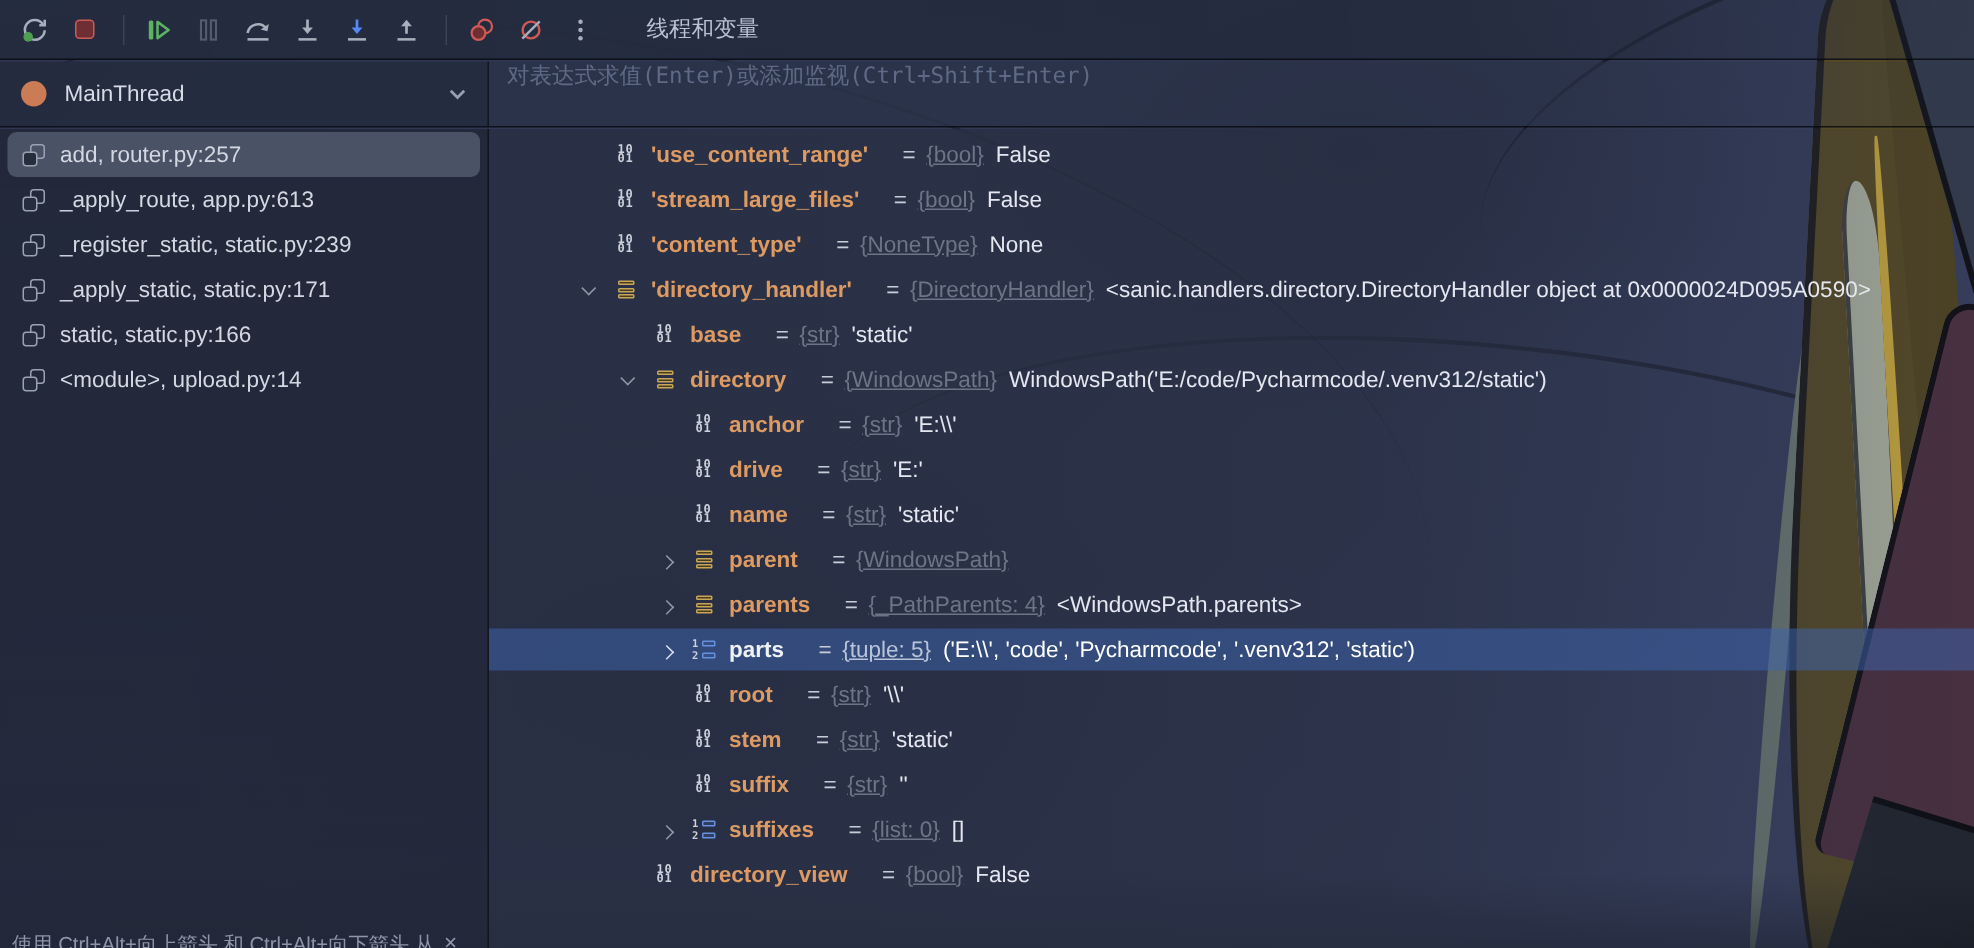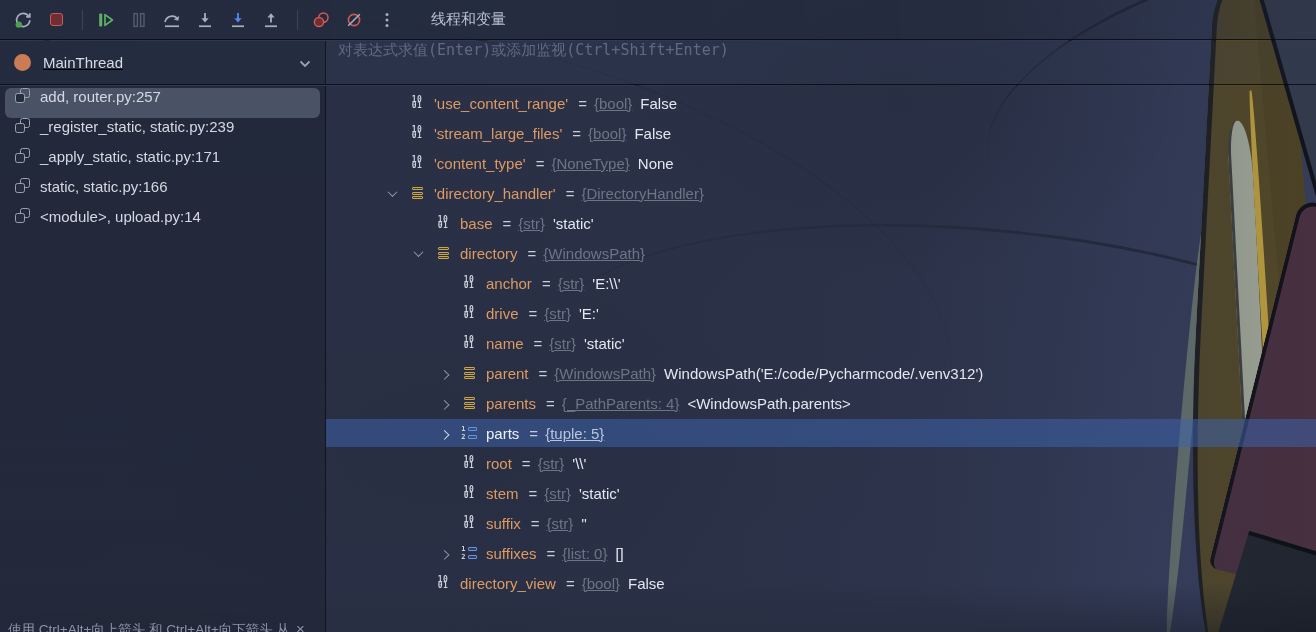--- a/index.html
+++ b/index.html
@@ -52,35 +52,35 @@
   .tbtn{width:30px;height:30px;border:none;background:transparent;display:flex;align-items:center;
         justify-content:center;margin-right:3px;border-radius:4px;cursor:pointer;}
   .tdiv{width:1px;height:20px;background:#3c4356;margin:0 8px;flex:0 0 1px;}
   .stop-sq{width:13px;height:13px;border-radius:3px;background:#6f2e33;border:1.5px solid #ce5a55;}
   #toolbar-title{margin-left:26px;font-size:15px;color:#bac1d2;}
 
   
   #row2{position:absolute;left:0;top:41px;width:1316px;height:44px;z-index:3;display:flex;
         border-bottom:1px solid rgba(8,10,16,.85);}
   #thread-cell{width:326px;flex:0 0 326px;display:flex;align-items:center;padding:0 14px;
-               background:rgba(36,43,62,.95);border-right:1px solid rgba(10,13,20,.7);cursor:pointer;text-decoration:underline;}
+               background:rgba(36,43,62,.95);border-right:1px solid rgba(10,13,20,.7);cursor:pointer;}
   .thread-dot{width:17px;height:17px;border-radius:50%;background:#cb7c55;flex:0 0 17px;}
   #thread-label{margin-left:12px;font-size:15px;color:#d6dbe5;}
   #thread-chevron{margin-left:auto;}
   #watch-cell{flex:1;display:flex;align-items:flex-start;padding:0 12px;
               background:linear-gradient(90deg,rgba(42,50,72,.88) 0%,rgba(42,50,72,.72) 70%,rgba(42,50,72,.18) 96%);}
   #watch-input{width:100%;background:transparent;border:none;outline:none;
                font:15px "DejaVu Sans Mono", monospace;color:#c6ccda;}
   #watch-input::placeholder{color:#5e6a85;}
 
   
   #stack-panel{position:absolute;left:0;top:86px;width:326px;height:546px;z-index:2;
                background:linear-gradient(rgba(34,40,57,.96),rgba(34,40,57,.88));
                border-right:1px solid rgba(10,13,20,.7);padding-top:2px;}
-  .frame-row{height:30px;display:flex;padding:0 10px;margin:0 5px;
+  .frame-row{height:30px;display:flex;align-items:center;padding:0 10px;margin:0 5px;
              border-radius:6px;color:#d3d8e2;font-size:15px;white-space:nowrap;cursor:pointer;}
   .frame-row.sel{background:#4a5265;}
   .ic-frame{position:relative;width:15px;height:15px;margin-right:10px;flex:0 0 15px;}
   .ic-frame .b{position:absolute;top:0;right:0;width:10px;height:10px;border:1.6px solid #9aa2b4;
                border-radius:2.5px;}
   .ic-frame .f{position:absolute;bottom:0;left:0;width:10px;height:10px;border:1.6px solid #9aa2b4;
                border-radius:2.5px;background:#262d3c;}
   #hint-bar{position:absolute;left:8px;right:6px;bottom:-7px;display:flex;align-items:flex-start;
             font-size:13.5px;color:#8e95a8;white-space:nowrap;overflow:hidden;}
   #hint-close{margin-left:6px;font-size:15px;line-height:15px;color:#8e95a8;cursor:pointer;}
@@ -106,21 +106,21 @@
   .ic-prim{font:700 8px/6.5px "DejaVu Sans Mono", monospace;color:#ccd1db;text-align:center;
            letter-spacing:.5px;}
   .ic-prim i{display:block;font-style:normal;}
   .ic-obj{display:flex;flex-direction:column;gap:1.6px;}
   .ic-obj i{width:11px;height:3px;background:#473e1f;border:1px solid #c9a558;border-radius:1px;display:block;}
   .ic-list{display:flex;flex-direction:column;gap:2px;}
   .ic-list .r{display:flex;align-items:center;gap:1.5px;}
   .ic-list .n{font:700 7px/6px "DejaVu Sans Mono", monospace;color:#ccd1db;width:5px;font-style:normal;}
   .ic-list .b{width:9px;height:3.4px;border:1px solid #6792e0;background:rgba(60,90,150,.35);
               border-radius:1px;display:block;}
-  .vname{color:#dd9a62;margin-right:10px;}
+  .vname{color:#dd9a62;margin-right:23px;font-weight:bold;}
   .vname.plain{color:#d3d8e2;}
   .veq{color:#c6ccd8;margin-right:7px;}
   .vtype{color:#6d7487;margin-right:8px;text-decoration:underline;}
   .vvalue{color:#e4e7ef;}
   .var-row.sel .vname{color:#eef1f6;}
   .var-row.sel .vtype{color:#b9c4da;}
   .var-row.sel .vvalue{color:#ffffff;}
 </style>
 </head>
 <body>
@@ -242,20 +242,27 @@
             <span class="b"></span>
             <span class="f"></span>
           </span>
           <span>add, router.py:257</span>
         </div>
         <div class="frame-row">
           <span class="ic-frame">
             <span class="b"></span>
             <span class="f"></span>
           </span>
+          <span>_apply_route, app.py:613</span>
+        </div>
+        <div class="frame-row">
+          <span class="ic-frame">
+            <span class="b"></span>
+            <span class="f"></span>
+          </span>
           <span>_register_static, static.py:239</span>
         </div>
         <div class="frame-row">
           <span class="ic-frame">
             <span class="b"></span>
             <span class="f"></span>
           </span>
           <span>_apply_static, static.py:171</span>
         </div>
         <div class="frame-row">
@@ -325,20 +332,21 @@
           <span class="vicon">
             <span class="ic-obj">
               <i></i>
               <i></i>
               <i></i>
             </span>
           </span>
           <span class="vname">'directory_handler'</span>
           <span class="veq">=</span>
           <span class="vtype">{DirectoryHandler}</span>
+          <span class="vvalue">&lt;sanic.handlers.directory.DirectoryHandler object at 0x0000024D095A0590&gt;</span>
         </div>
         <div class="var-row" style="padding-left: 84px;">
           <span class="chev none"></span>
           <span class="vicon">
             <span class="ic-prim">
               <i>10</i>
               <i>01</i>
             </span>
           </span>
           <span class="vname">base</span>
@@ -351,20 +359,21 @@
           <span class="vicon">
             <span class="ic-obj">
               <i></i>
               <i></i>
               <i></i>
             </span>
           </span>
           <span class="vname">directory</span>
           <span class="veq">=</span>
           <span class="vtype">{WindowsPath}</span>
+          <span class="vvalue">WindowsPath('E:/code/Pycharmcode/.venv312/static')</span>
         </div>
         <div class="var-row" style="padding-left: 110px;">
           <span class="chev none"></span>
           <span class="vicon">
             <span class="ic-prim">
               <i>10</i>
               <i>01</i>
             </span>
           </span>
           <span class="vname">anchor</span>
@@ -403,21 +412,20 @@
           <span class="vicon">
             <span class="ic-obj">
               <i></i>
               <i></i>
               <i></i>
             </span>
           </span>
           <span class="vname">parent</span>
           <span class="veq">=</span>
           <span class="vtype">{WindowsPath}</span>
-          <span class="vvalue">WindowsPath('E:/code/Pycharmcode/.venv312')</span>
         </div>
         <div class="var-row" style="padding-left: 110px;">
           <span class="chev right"></span>
           <span class="vicon">
             <span class="ic-obj">
               <i></i>
               <i></i>
               <i></i>
             </span>
           </span>
@@ -436,20 +444,21 @@
               </span>
               <span class="r">
                 <span class="n">2</span>
                 <span class="b"></span>
               </span>
             </span>
           </span>
           <span class="vname">parts</span>
           <span class="veq">=</span>
           <span class="vtype">{tuple: 5}</span>
+          <span class="vvalue">('E:\\', 'code', 'Pycharmcode', '.venv312', 'static')</span>
         </div>
         <div class="var-row" style="padding-left: 110px;">
           <span class="chev none"></span>
           <span class="vicon">
             <span class="ic-prim">
               <i>10</i>
               <i>01</i>
             </span>
           </span>
           <span class="vname">root</span>

